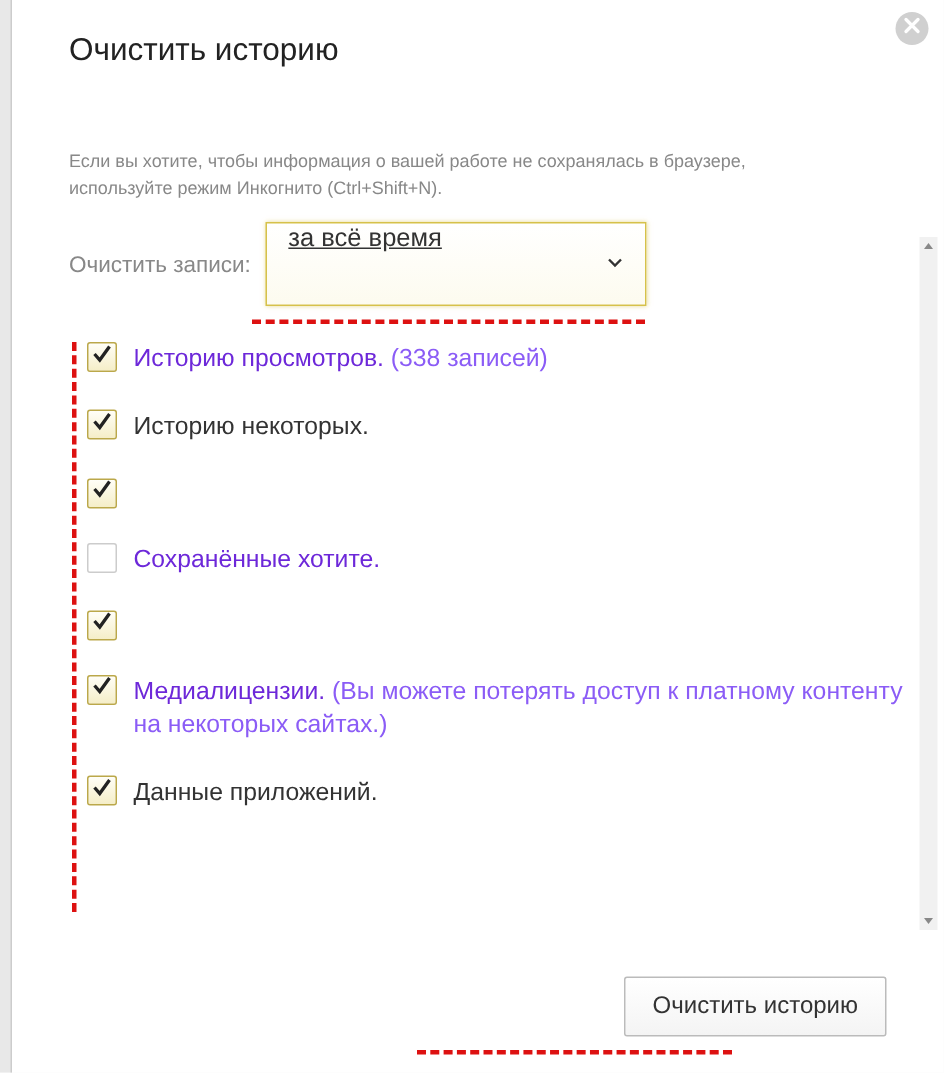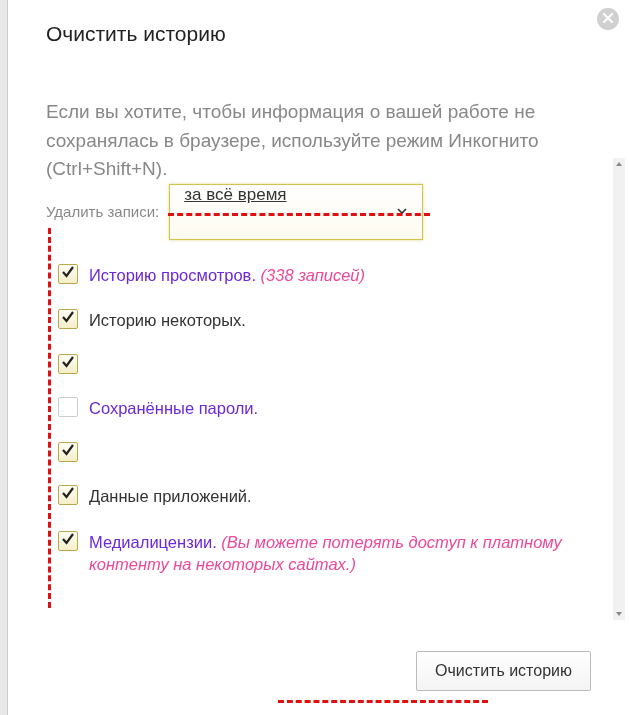--- a/index.html
+++ b/index.html
@@ -43,23 +43,24 @@
       cursor: pointer;
     }
     .close-btn svg { width: 12px; height: 12px; }
     .dialog-title {
       font-size: 21px;
       font-weight: 400;
       color: #222;
       margin-bottom: 52px;
     }
     .intro {
-      font-size: 19px;
+      font-size: 12px;
       color: #888;
       line-height: 1.5;
+      margin-bottom: 14px;
       max-width: 520px;
     }
     .select-row {
       display: flex;
       align-items: center;
       gap: 10px;
       margin-bottom: 8px;
     }
     .select-label {
       font-size: 15px;
@@ -131,21 +132,21 @@
     }
     .cb svg { width: 16px; height: 16px; }
     .opt-text {
       font-size: 16.5px;
       color: #333;
       line-height: 1.35;
       padding-top: 0px;
     }
     .opt-text .muted,
     .opt-muted .opt-text { color: #6d28d9; }
-    .opt-hint { color: #ec4899; font-style: italic; }
+    .opt-hint { color: #8b5cf6; }
     .scroll-track {
       position: absolute;
       right: 4px;
       top: 170px;
       width: 12px;
       height: 438px;
       background: #f1f1f1;
     }
     .scroll-arrow {
       position: absolute;
@@ -199,21 +200,21 @@
           <path d="M2 2 L10 10 M10 2 L2 10" stroke="#fff" stroke-width="2.2" stroke-linecap="round"></path>
         </svg>
     </span>
   </div>
 
   <h1 class="dialog-title">Очистить историю</h1>
 
   <p class="intro">Если вы хотите, чтобы информация о вашей работе не сохранялась в браузере, используйте режим Инкогнито (Ctrl+Shift+N).</p>
 
   <div class="select-row">
-    <span class="select-label">Удалить записи:</span>
+    <span class="select-label">Очистить записи:</span>
     <div class="select-wrap">
       <div class="select-box">
         <span>за всё время</span>
         <span class="chev">
           <svg width="12" height="12" viewBox="0 0 12 12">
               <path d="M2 4 L6 8 L10 4" stroke="#333" stroke-width="1.6" fill="none"></path>
             </svg>
         </span>
       </div>
     </div>
@@ -249,52 +250,52 @@
         <span><svg viewBox="0 0 16 16">
               <path d="M3 8 L6.5 12 L13 3" stroke="#222" stroke-width="2.2" fill="none"></path>
             </svg></span>
       </div>
     </div>
 
 
     <div class="opt opt-muted">
       <div class="cb unchecked"></div>
       <div class="opt-text">
-        <span>Сохранённые пароли.</span>
-      </div>
-    </div>
-
-    <div class="opt">
-      <div class="cb">
-        <span><svg viewBox="0 0 16 16">
-              <path d="M3 8 L6.5 12 L13 3" stroke="#222" stroke-width="2.2" fill="none"></path>
-            </svg></span>
-      </div>
-    </div>
-
-    <div class="opt">
-      <div class="cb">
-        <span><svg viewBox="0 0 16 16">
-              <path d="M3 8 L6.5 12 L13 3" stroke="#222" stroke-width="2.2" fill="none"></path>
-            </svg></span>
-      </div>
-      <div class="opt-text">
-        <span>Данные приложений.</span>
+        <span>Сохранённые хотите.</span>
+      </div>
+    </div>
+
+    <div class="opt">
+      <div class="cb">
+        <span><svg viewBox="0 0 16 16">
+              <path d="M3 8 L6.5 12 L13 3" stroke="#222" stroke-width="2.2" fill="none"></path>
+            </svg></span>
       </div>
     </div>
 
     <div class="opt">
       <div class="cb">
         <span><svg viewBox="0 0 16 16">
               <path d="M3 8 L6.5 12 L13 3" stroke="#222" stroke-width="2.2" fill="none"></path>
             </svg></span>
       </div>
       <div class="opt-text">
         <span class="muted">Медиалицензии.</span>
         <span class="opt-hint">(Вы можете потерять доступ к платному контенту на некоторых сайтах.)</span>
+      </div>
+    </div>
+
+    <div class="opt">
+      <div class="cb">
+        <span><svg viewBox="0 0 16 16">
+              <path d="M3 8 L6.5 12 L13 3" stroke="#222" stroke-width="2.2" fill="none"></path>
+            </svg></span>
+      </div>
+      <div class="opt-text">
+        <span>Данные приложений.</span>
       </div>
     </div>
 
   </div>
 
   <div class="scroll-arrow up">
     <svg viewBox="0 0 10 10">
         <path d="M2 7 L5 3 L8 7 Z" fill="#888"></path>
       </svg>
   </div>

